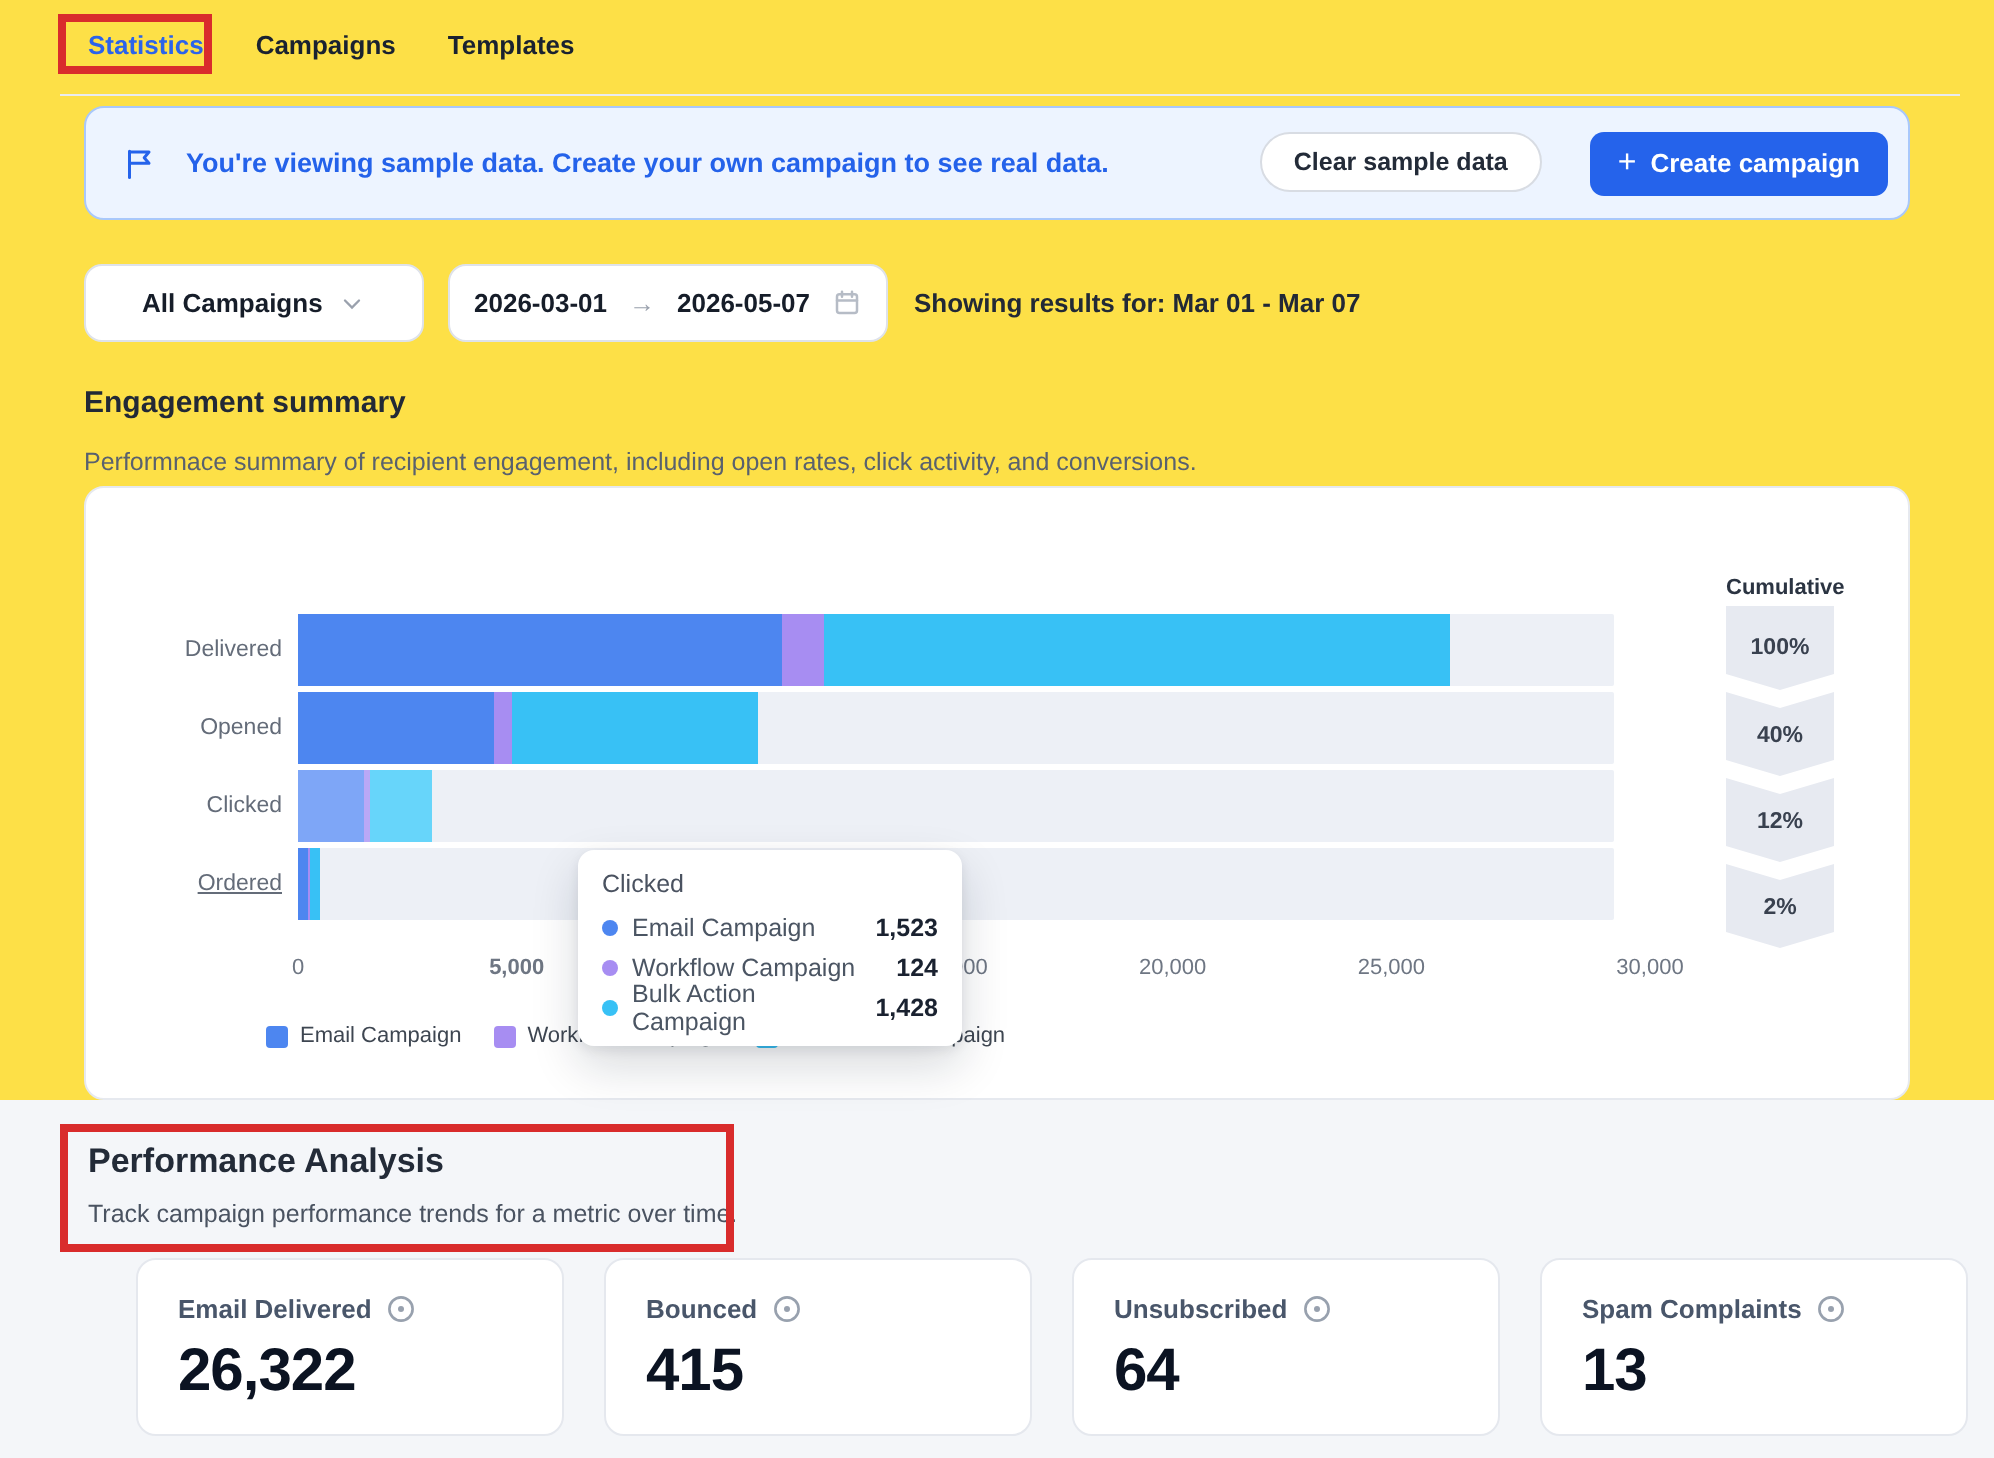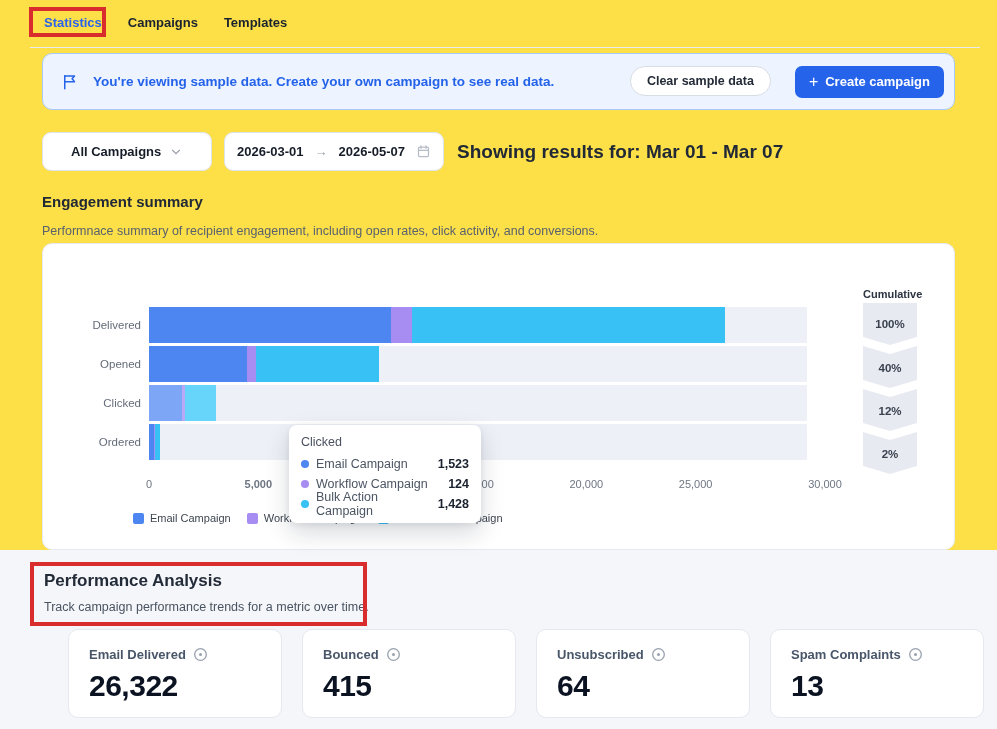--- a/index.html
+++ b/index.html
@@ -30,21 +30,21 @@
 
   
   .filters { position: absolute; left: 42px; top: 132px; display: flex; align-items: center; }
   .select { width: 170px; height: 39px; border: 1px solid #dee2ea; border-radius: 9px; background: #fff;
     display: flex; align-items: center; justify-content: space-between; padding: 0 28px; cursor: pointer; }
   .select-val { font-size: 13px; font-weight: bold; color: #161d29; }
   .daterange { margin-left: 12px; width: 220px; height: 39px; border: 1px solid #dee2ea; border-radius: 9px;
     background: #fff; display: flex; align-items: center; justify-content: space-between; padding: 0 12px; cursor: pointer; }
   .date-val { font-size: 13px; font-weight: bold; color: #161d29; }
   .date-arrow { color: #9aa1ad; font-size: 13px; }
-  .showing { margin-left: 13px; font-size: 19px; font-weight: bold; color: #222936; }
+  .showing { margin-left: 13px; font-size: 13px; font-weight: bold; color: #222936; }
 
   
   .sect-title { position: absolute; left: 42px; top: 193px; font-size: 15px; font-weight: bold; color: #222936; }
   .sect-desc { position: absolute; left: 42px; top: 224px; font-size: 12.5px; color: #59616e; }
 
   
   .chart-card { position: absolute; left: 42px; top: 243px; width: 913px; height: 307px;
     background: #fff; border: 1px solid #e6e9ef; border-radius: 10px; }
   .cat-label { position: absolute; left: 0; width: 98px; text-align: right; font-size: 11.5px;
     color: #646c79; line-height: 36px; }
@@ -156,21 +156,21 @@
           <div class="bar-seg" style="width: 97.9627px; background: rgb(77, 134, 240);"></div>
           <div class="bar-seg" style="width: 9.184px; background: rgb(167, 141, 242);"></div>
           <div class="bar-seg" style="width: 123.087px; background: rgb(56, 193, 245);"></div>
         </div>
         <div class="cat-label" style="top: 141px;">Clicked</div>
         <div class="bar-track" style="top: 141px;">
           <div class="bar-seg" style="width: 33.3029px; background: rgb(126, 166, 247);"></div>
           <div class="bar-seg" style="width: 2.71147px; background: rgb(185, 168, 246);"></div>
           <div class="bar-seg" style="width: 31.2256px; background: rgb(103, 213, 250);"></div>
         </div>
-        <div class="cat-label" style="top: 180px;">Ordered</div>
+        <div class="cat-label" style="top: 180px; text-decoration: underline;">Ordered</div>
         <div class="bar-track" style="top: 180px;">
           <div class="bar-seg" style="width: 5.248px; background: rgb(77, 134, 240);"></div>
           <div class="bar-seg" style="width: 0.349867px; background: rgb(167, 141, 242);"></div>
           <div class="bar-seg" style="width: 5.904px; background: rgb(56, 193, 245);"></div>
         </div>
       </div>
     <div id="chart-ticks">
         <div class="x-tick" style="left: 106px;">0</div>
         <div class="x-tick" style="left: 215.333px; font-weight: bold;">5,000</div>
         <div class="x-tick" style="left: 324.667px;">10,000</div>

